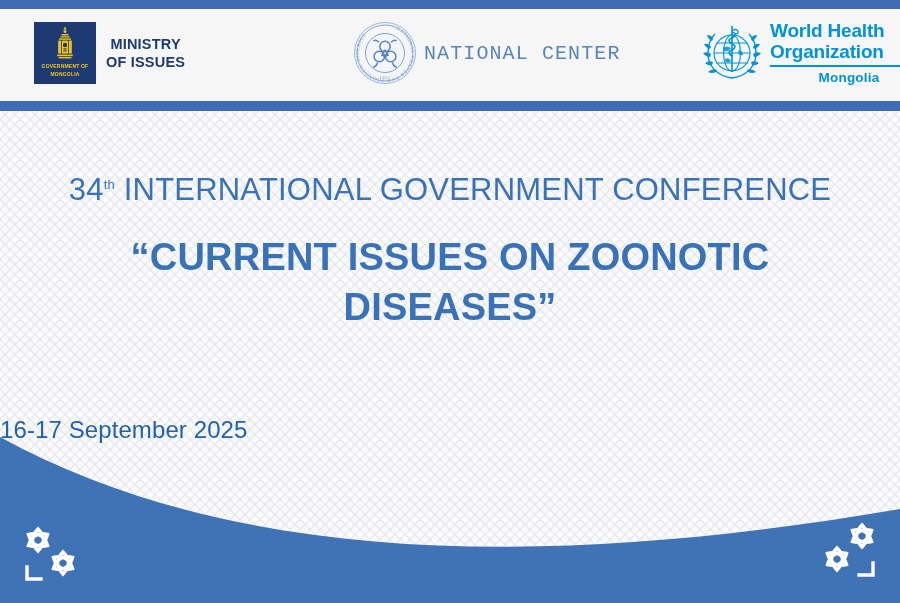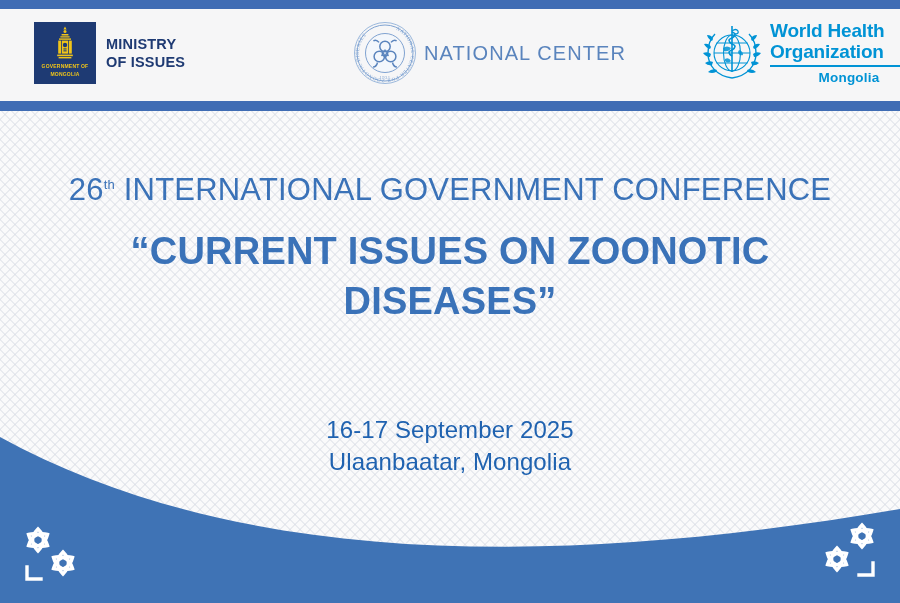--- a/index.html
+++ b/index.html
@@ -82,29 +82,30 @@
     text-align: center;
     margin-top: 1px;
   }
   .moh-name {
     margin-left: 10px;
     color: #1e3a73;
     font-size: 14.5px;
     font-weight: bold;
     line-height: 18px;
     letter-spacing: .2px;
+    text-align: center;
   }
 
   
   #logo-nczd { left: 352px; top: 20px; }
   .nczd-seal { width: 66px; height: 66px; display:block; }
   .nczd-name { margin-left: 6px; }
   .nczd-name .l1 {
     color: #5a84bd;
-    font-family: Liberation Sans, sans-serif;
+    font-family: Liberation Mono, monospace;
     font-size: 20px;
     letter-spacing: 1.1px;
     line-height: 21px;
   }
   .nczd-name .l2 {
     color: #8fabd1;
     font-family: "Liberation Serif", serif;
     font-size: 11.5px;
     letter-spacing: .9px;
     line-height: 15px;
@@ -155,30 +156,29 @@
     font-size: 13px;
     vertical-align: super;
     line-height: 0;
   }
   .title-main {
     color: #3a72b8;
     font-size: 38px;
     font-weight: bold;
     line-height: 50px;
     letter-spacing: .2px;
-    margin-top: 16px;
+    margin-top: 22px;
     padding: 0 70px;
   }
 
   
   .meta-block {
     position: absolute;
     left: 0; top: 414px;
     width: 900px;
-    text-align: center;
     z-index: 6;
   }
   .meta-line {
     color: #1f62b0;
     font-size: 24px;
     line-height: 32px;
     letter-spacing: .1px;
   }
 
   
@@ -304,27 +304,26 @@
     </svg>
     <div class="who-name">
       <div class="l1">World Health</div>
       <div class="l2">Organization</div>
       <div class="who-underline"></div>
       <div class="l3">Mongolia</div>
     </div>
   </div>
 
   <div class="title-block">
-    <div class="title-line1"><span>26</span><sup>th</sup><span> INTERNATIONAL GOVERNMENT CONFERENCE</span></div>
+    <div class="title-line1"><span>34</span><sup>th</sup><span> INTERNATIONAL GOVERNMENT CONFERENCE</span></div>
     <div class="title-main">“CURRENT ISSUES ON ZOONOTIC DISEASES”</div>
   </div>
 
   <div class="meta-block">
     <div class="meta-line">16-17 September 2025</div>
-    <div class="meta-line">Ulaanbaatar, Mongolia</div>
   </div>
 
   <svg class="waves" viewBox="0 0 900 180" preserveAspectRatio="none">
     <path d="M0,34 C220,150 520,160 900,104 L900,180 L0,180 Z" fill="#e2e2df"></path>
     <path d="M0,14 C230,140 540,148 900,86 L900,180 L0,180 Z" fill="#3f73b5"></path>
   </svg>
 
   <svg class="ornament" id="ornament-left" viewBox="0 0 86 66">
     <g fill="none" stroke="#ffffff" stroke-width="3.4" stroke-linecap="square">
 

